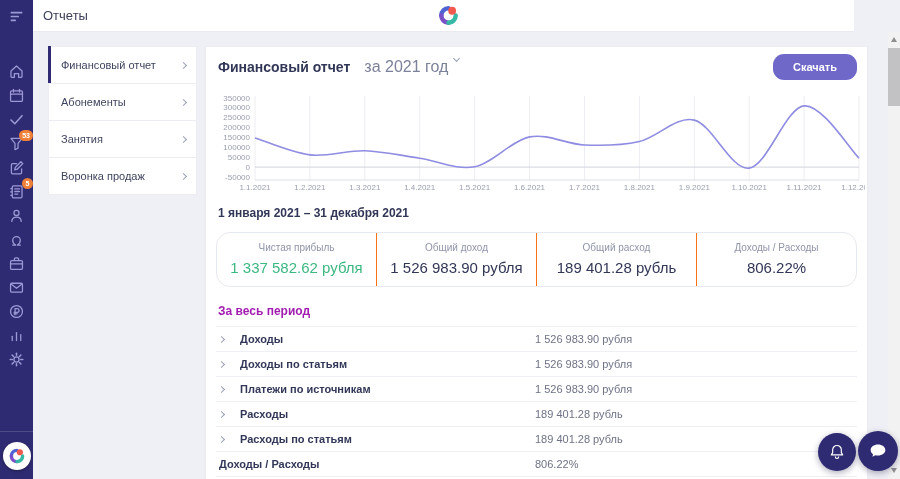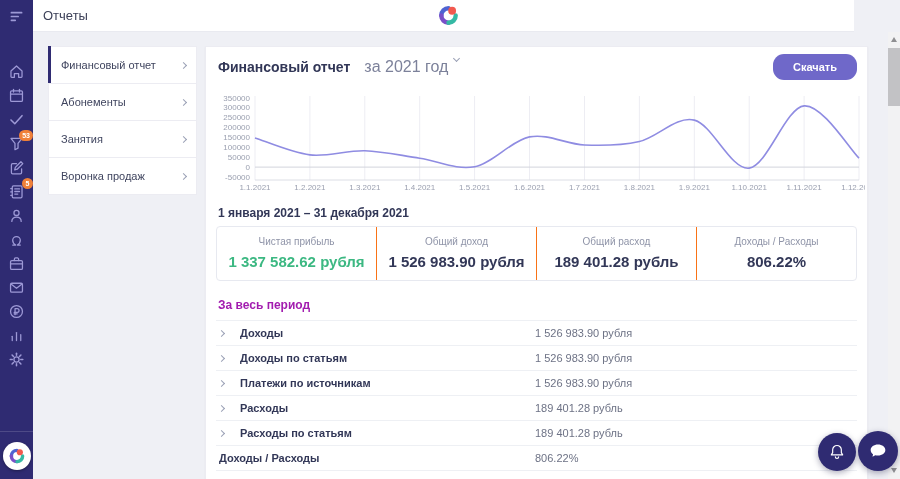--- a/index.html
+++ b/index.html
@@ -48,25 +48,25 @@
         border:1px solid #ececf2;box-sizing:border-box;box-shadow:0 1px 2px rgba(40,45,80,.04)}
   .card-header{height:40px;display:flex;align-items:center;padding:0 10px 0 12px}
   .report-title{font-size:14px;font-weight:bold;color:#323757}
   .period{margin-left:14px;font-size:16px;color:#7c819a;display:flex;align-items:flex-start;gap:6px;cursor:pointer}
   .btn-download{margin-left:auto;background:#6f68c9;color:#fff;font-size:11px;border:none;
                 border-radius:11px;padding:7px 20px;cursor:pointer;font-family:inherit;font-weight:bold}
   .chart{margin:6px 2px 0 4px;height:100px}
 
   .date-range{margin:13px 12px 0;font-size:12px;font-weight:bold;color:#323757}
 
-  .summary{display:flex;margin:6px 10px 0;border:1px solid #e7e9f0;border-radius:4px}
+  .summary{display:flex;margin:12px 10px 0;border:1px solid #e7e9f0;border-radius:14px}
   .sum-cell{flex:1;text-align:center;padding:9px 4px 10px;border-left:1px solid #f97316}
   .sum-cell:first-child{border-left:none}
   .sum-label{font-size:10px;color:#8f94a8;margin-bottom:6px}
-  .sum-value{font-size:15px;font-weight:bold;color:#323757}
+  .sum-value{font-size:15px;font-weight:normal;color:#323757}
 
   .section-title{margin:17px 12px 8px;font-size:12px;font-weight:bold;color:#a21caf}
   .table{margin:0 10px;border-top:1px solid #eef0f4}
   .trow{display:flex;align-items:center;height:24px;border-bottom:1px solid #eef0f4;cursor:default}
   .trow.expandable{cursor:pointer}
   .cell-label{width:316px;display:flex;align-items:center;gap:16px;padding-left:3px;
               font-size:11px;font-weight:bold;color:#323757}
   .cell-value{font-size:11px;color:#6d7285}
 
   

